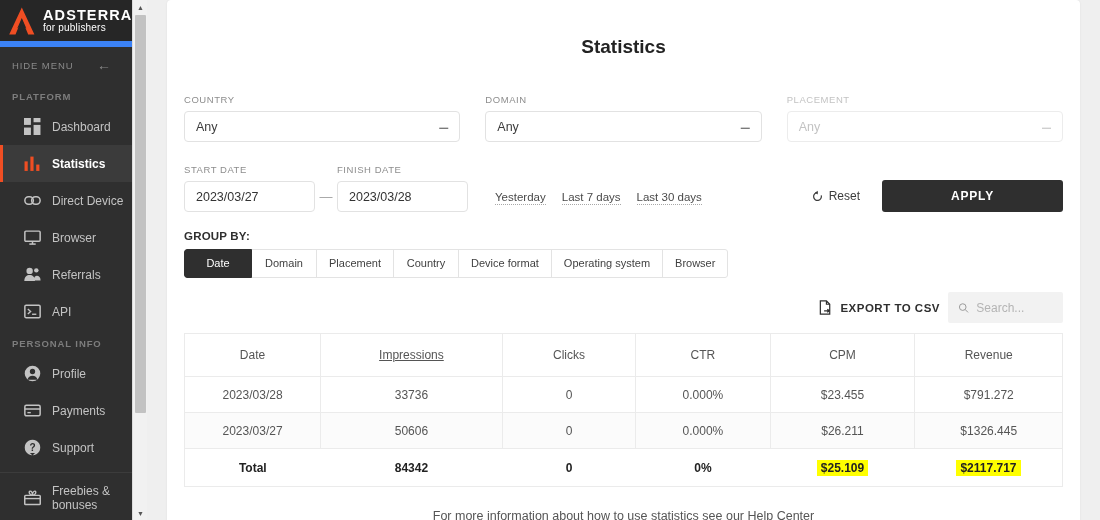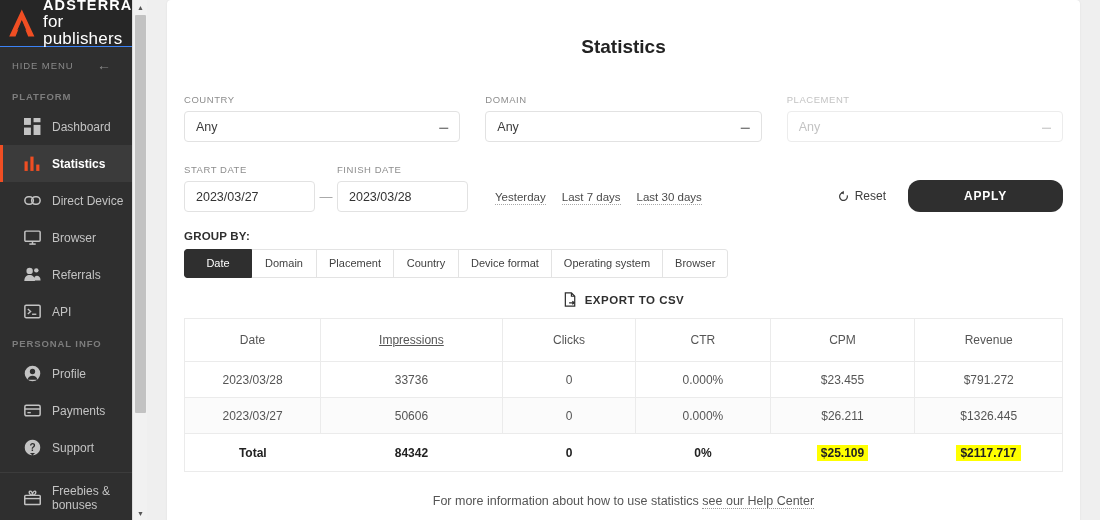--- a/index.html
+++ b/index.html
@@ -12,28 +12,28 @@
   .app { position: relative; width: 1100px; height: 520px; }
 
   
   .sidebar {
     position: absolute; left: 0; top: 0; width: 132px; height: 520px;
     background: #2f2f2f; color: #bdbdbd; overflow: hidden;
   }
   .brand {
     height: 47px; display: flex; align-items: center; gap: 7px;
     padding-left: 8px; background: #262626;
-    border-bottom: 1px solid #3b82f6;
+    border-bottom: 6px solid #3b82f6;
   }
   .brand-logo { width: 28px; height: 30px; flex: 0 0 auto; }
   .brand-text { line-height: 1.02; }
   .brand-name {
     color: #fff; font-size: 14.5px; font-weight: bold; letter-spacing: 1.1px;
   }
-  .brand-sub { color: #fff; font-size: 17px; letter-spacing: .2px; }
+  .brand-sub { color: #fff; font-size: 10px; letter-spacing: .2px; }
 
   .hide-menu {
     height: 36px; display: flex; align-items: center; justify-content: space-between;
     padding: 0 20px 0 12px; font-size: 9.5px; letter-spacing: .9px;
     color: #8a8a8a; font-weight: normal;
   }
   .arrow-left { color: #8a8a8a; font-size: 14px; line-height: 1; }
 
   .section-label {
     padding: 8px 0 6px 12px; font-size: 9.5px; letter-spacing: .9px;
@@ -124,22 +124,22 @@
   }
   .actions {
     margin-left: auto; display: flex; align-items: center; gap: 22px;
     padding-bottom: 0;
   }
   .reset-btn {
     display: flex; align-items: center; gap: 5px;
     font-size: 12px; color: #3c3c3c; cursor: pointer;
   }
   .apply-btn {
-    width: 155px; height: 32px; background: #2f2f2f; color: #fff;
-    border: none; border-radius: 12px; font-size: 12px; font-weight: bold;
+    width: 181px; height: 32px; background: #2f2f2f; color: #fff;
+    border: none; border-radius: 3px; font-size: 12px; font-weight: bold;
     letter-spacing: .8px; cursor: pointer;
     font-family: "Liberation Sans", sans-serif;
   }
 
   
   .groupby-label {
     font-size: 11.5px; font-weight: bold; color: #2f2f2f;
     padding-top: 18px; padding-bottom: 7px; letter-spacing: .2px;
   }
   .tabs { display: flex; border-radius: 3px; overflow: hidden; width: fit-content; }
@@ -152,21 +152,21 @@
   .tab:first-child { border-left: 1px solid #e3e3e3; border-radius: 3px 0 0 3px; }
   .tab:last-child { border-radius: 0 3px 3px 0; }
   .tab.active {
     background: #2f2f2f; color: #fff; border-color: #2f2f2f;
     width: 68px;
   }
 
   
   .toolbar {
     display: flex; align-items: center; justify-content: flex-end;
-    gap: 8px; padding-top: 14px; padding-bottom: 10px; flex-direction: column;
+    gap: 8px; padding-top: 14px; padding-bottom: 10px;
   }
   .export-btn {
     display: flex; align-items: center; gap: 7px;
     font-size: 11.5px; font-weight: bold; letter-spacing: .5px;
     color: #2f2f2f; cursor: pointer;
   }
   .search-box {
     width: 115px; height: 31px; background: #f2f2f2; border-radius: 2px;
     display: flex; align-items: center; gap: 7px; padding: 0 10px;
     cursor: text;
@@ -394,20 +394,27 @@
         </div>
 
       <div class="toolbar">
         <div class="export-btn">
           <svg width="15" height="16" viewBox="0 0 16 17">
             <path d="M2.5 1 L9 1 L12.5 4.5 L12.5 15 L2.5 15 Z" fill="none" stroke="#2f2f2f" stroke-width="1.3"></path>
             <path d="M9 1 L9 4.5 L12.5 4.5" fill="none" stroke="#2f2f2f" stroke-width="1.3"></path>
             <path d="M6.5 11.5 L12 11.5 M10 9.8 L12 11.5 L10 13.2" fill="none" stroke="#2f2f2f" stroke-width="1.3"></path>
           </svg>
           <span>EXPORT TO CSV</span>
+        </div>
+        <div class="search-box">
+          <svg width="14" height="14" viewBox="0 0 16 16">
+            <circle cx="6.7" cy="6.7" r="4.7" fill="none" stroke="#9a9a9a" stroke-width="1.4"></circle>
+            <line x1="10.2" y1="10.2" x2="14.2" y2="14.2" stroke="#9a9a9a" stroke-width="1.4"></line>
+          </svg>
+          <input type="text" placeholder="Search..." style="">
         </div>
       </div>
 
       <table class="stats">
         <thead>
           <tr id="thead-row">
               <th style="width: 15.5%;">Date</th>
               <th style="width: 20.7%; text-decoration: underline;">Impressions</th>
               <th style="width: 15.2%;">Clicks</th>
               <th style="width: 15.3%;">CTR</th>

